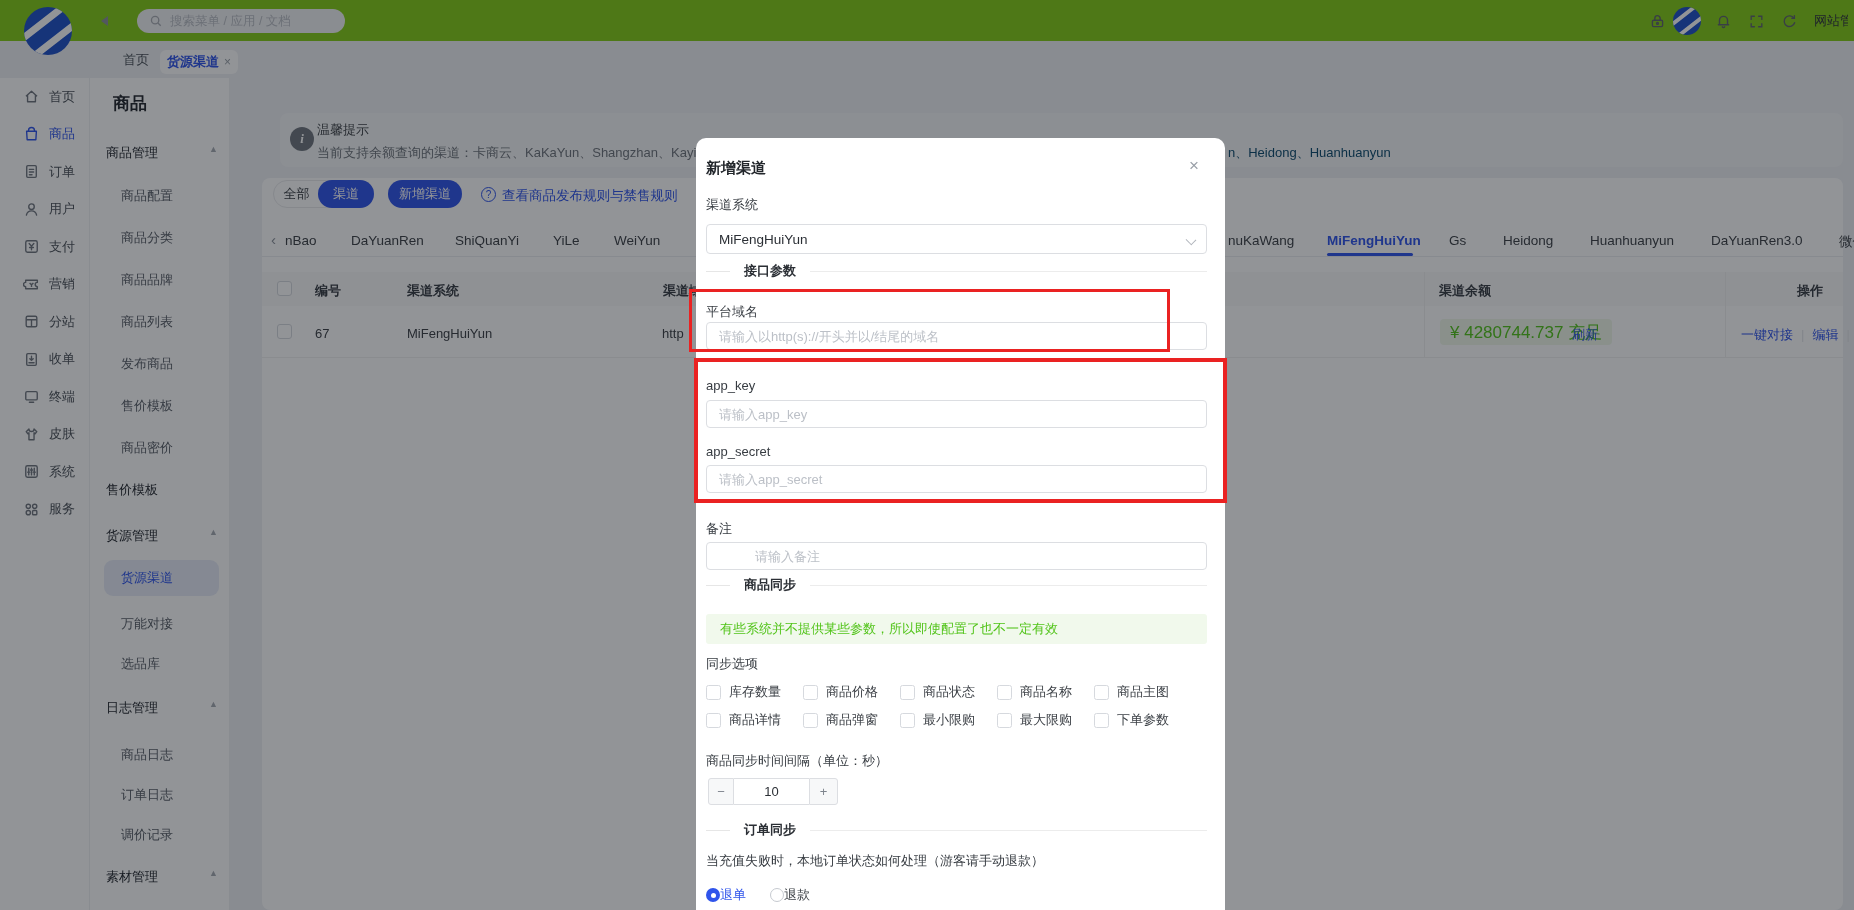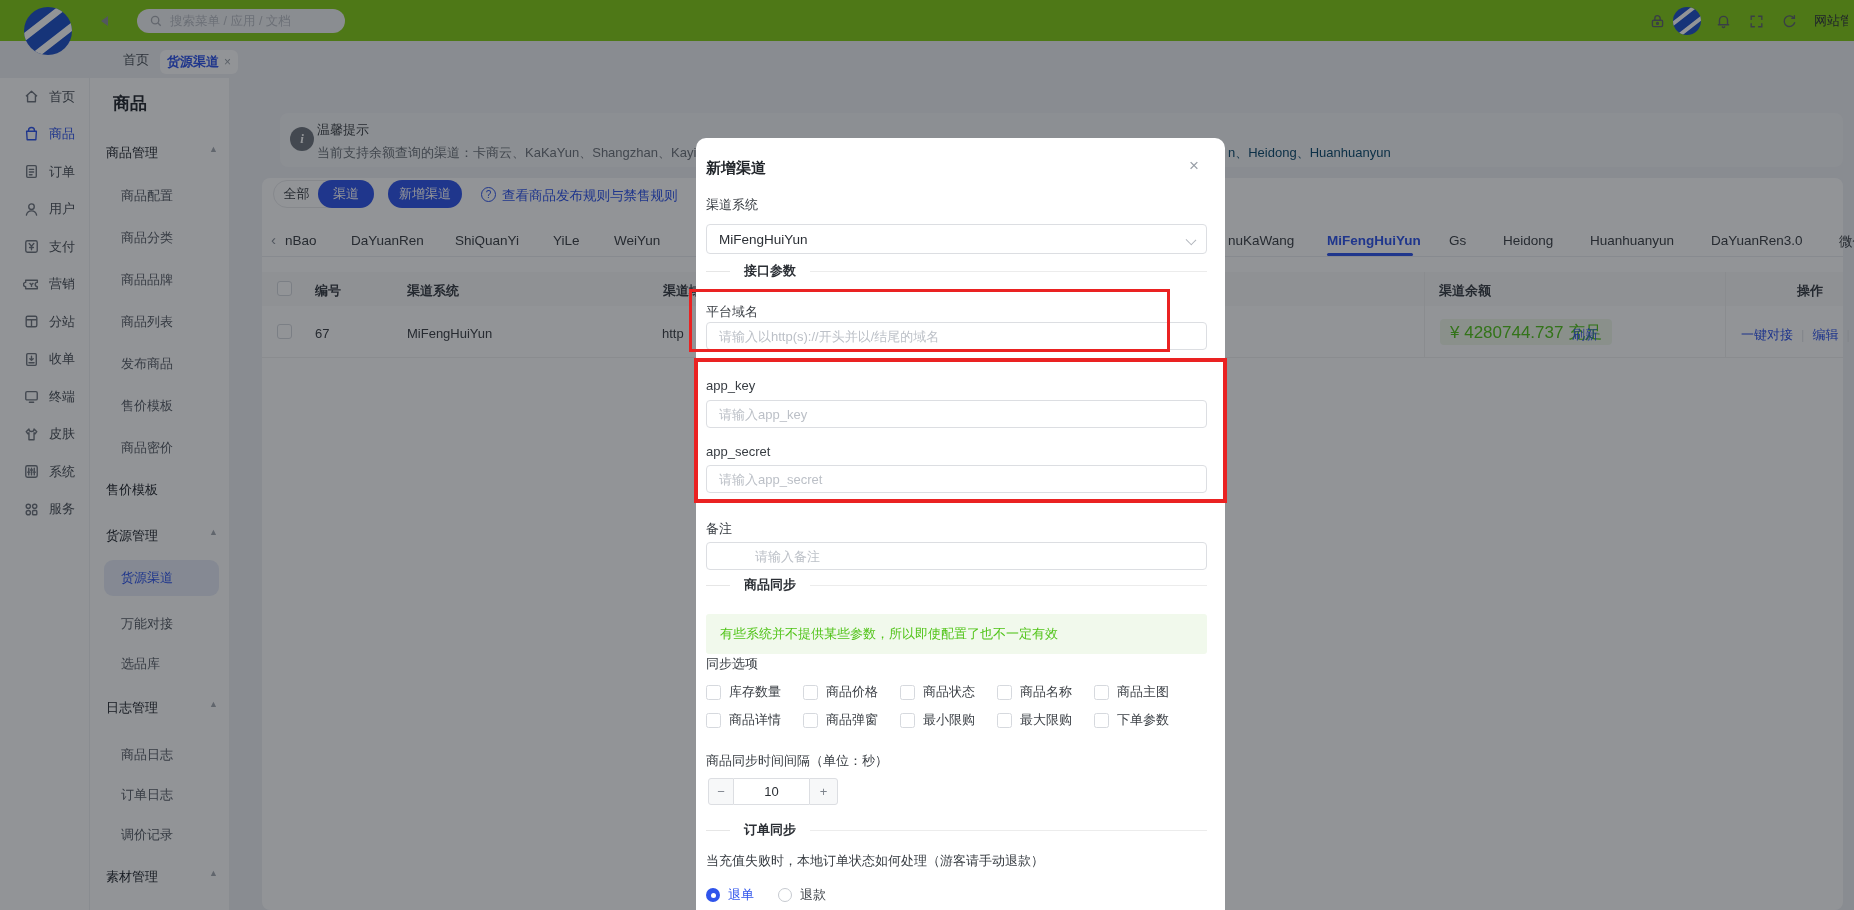--- a/index.html
+++ b/index.html
@@ -79,31 +79,31 @@
   .md-close { position:absolute; left:493px; top:18px; font-size:17px; color:#9aa0a8; cursor:pointer; }
   .md-label { position:absolute; left:10px; font-size:13px; color:#373c42; }
   .md-select { position:absolute; left:10px; top:86px; width:501px; height:30px; border:1px solid #dcdee2; border-radius:4px; display:flex; align-items:center; padding:0 12px; color:#2b2f35; font-size:13.5px; cursor:pointer; }
   .md-select .chev { position:absolute; right:11px; top:11px; width:8px; height:8px; border-right:1.5px solid #b0b4bb; border-bottom:1.5px solid #b0b4bb; transform:rotate(45deg) scaleY(0.9); }
   .md-input { position:absolute; left:10px; width:501px; height:28px; border:1px solid #dcdee2; border-radius:4px; padding:0 12px; font-size:13px; color:#2b2f35; font-family:inherit; outline:none; }
   .md-input::placeholder { color:#bcc0c7; }
   .md-div { position:absolute; left:10px; width:501px; display:flex; align-items:center; height:14px; }
   .md-div .dash { width:24px; height:1px; background:#e6e6e6; margin-right:14px; }
   .md-div .lab { font-size:13px; color:#2b2f35; font-weight:bold; margin-right:14px; }
   .md-div .line { flex:1; height:1px; background:#ececec; }
-  .md-alert { position:absolute; left:10px; top:476px; width:501px; height:40px; background:#f1f9ec; border-radius:3px; color:#52c41a; font-size:13px; display:flex; align-items:center; padding-left:14px; }
+  .md-alert { position:absolute; left:10px; top:476px; width:501px; height:30px; background:#f1f9ec; border-radius:3px; color:#52c41a; font-size:13px; display:flex; align-items:center; padding-left:14px; }
   .cb-row { position:absolute; left:10px; display:flex; }
   .cb-item { width:97px; display:flex; align-items:center; gap:8px; font-size:13px; color:#3c4046; }
   .cb-item .cb { flex:none; border-radius:2.5px; }
   .stepper { position:absolute; left:12px; top:640px; height:27px; display:flex; }
   .st-btn { width:26px; height:27px; background:#f7f8f9; border:1px solid #dcdee2; color:#7d838c; text-align:center; line-height:25px; cursor:pointer; }
   .st-btn.minus { border-radius:3px 0 0 3px; }
   .st-btn.plus { border-radius:0 3px 3px 0; width:29px; }
   .st-val { width:75px; height:27px; border-top:1px solid #dcdee2; border-bottom:1px solid #dcdee2; text-align:center; line-height:25px; color:#2b2f35; background:#fff; }
   .radio-row { position:absolute; left:10px; top:748px; display:flex; align-items:center; gap:24px; }
-  .radio { display:flex; align-items:center; gap:8px; cursor:pointer; }
+  .radio { display:flex; align-items:center; cursor:pointer; }
   .r-dot { width:14px; height:14px; border-radius:50%; }
   .r-on { background:#2f54eb; position:relative; }
   .r-on::after { content:""; position:absolute; left:4.5px; top:4.5px; width:5px; height:5px; border-radius:50%; background:#fff; }
   .r-off { border:1px solid #c6cad0; background:#fff; }
   .r-lab-on { color:#2f54eb; }
   .r-lab-off { color:#3c4046; }
 
   .redbox { position:absolute; z-index:60; }
   .redbox.b1 { left:689px; top:289px; width:481px; height:63px; border:3px solid #ea2222; }
   .redbox.b2 { left:694px; top:358px; width:533px; height:145px; border:4px solid #ea2222; }

